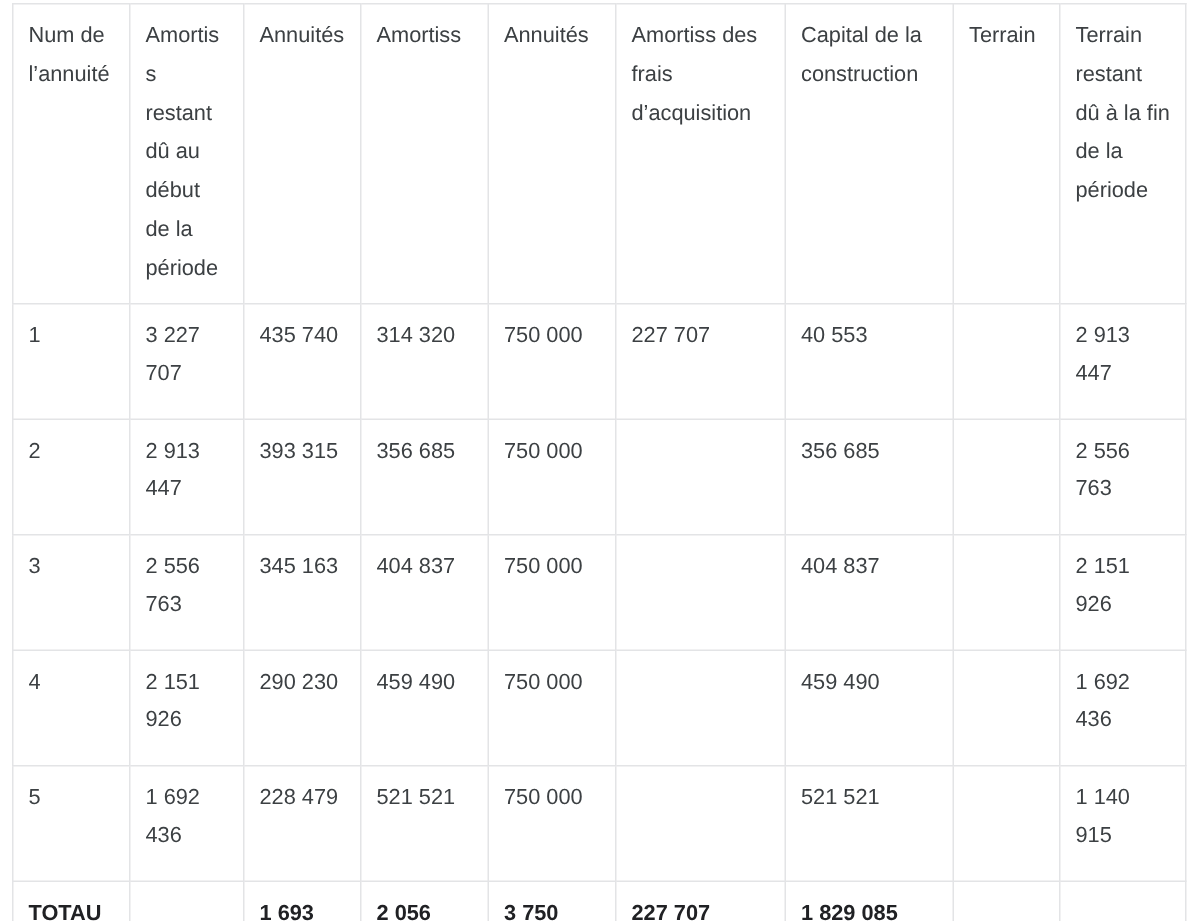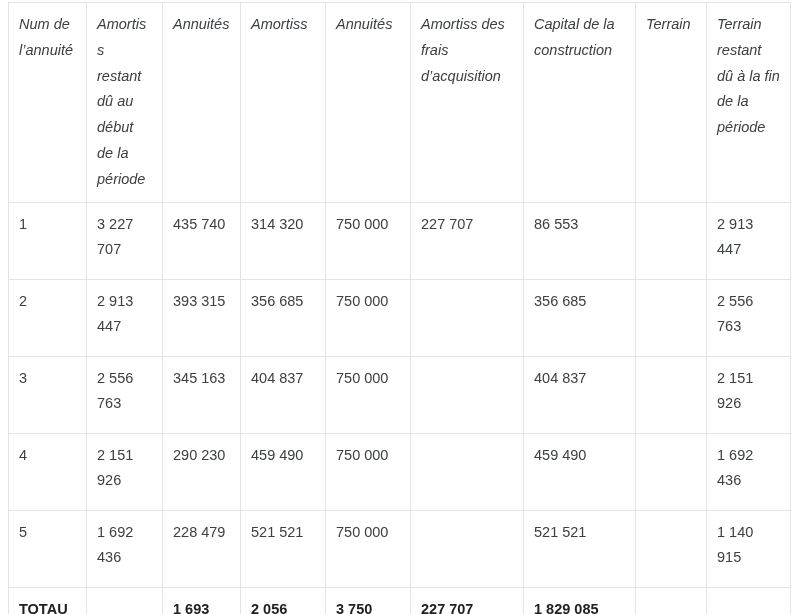--- a/index.html
+++ b/index.html
@@ -36,21 +36,20 @@
     text-align: left;
     padding: 9px 10px 9px 10px;
     font-weight: normal;
     color: #3c4043;
     word-wrap: break-word;
     overflow-wrap: break-word;
   }
   table.amort thead th {
     height: 160px;
     vertical-align: top;
-    font-style: italic;
   }
   table.amort tbody tr.data-row td {
     height: 58px;
   }
   table.amort tbody tr.totals-row td {
     height: 58px;
     font-weight: bold;
     color: #202124;
   }
   
@@ -94,21 +93,21 @@
       </tr>
     </thead>
     <tbody>
       <tr class="data-row">
         <td>1</td>
         <td>3 227 707</td>
         <td>435 740</td>
         <td>314 320</td>
         <td>750 000</td>
         <td>227 707</td>
-        <td>86 553</td>
+        <td>40 553</td>
         <td></td>
         <td>2 913 447</td>
       </tr>
       <tr class="data-row">
         <td>2</td>
         <td>2 913 447</td>
         <td>393 315</td>
         <td>356 685</td>
         <td>750 000</td>
         <td></td>

